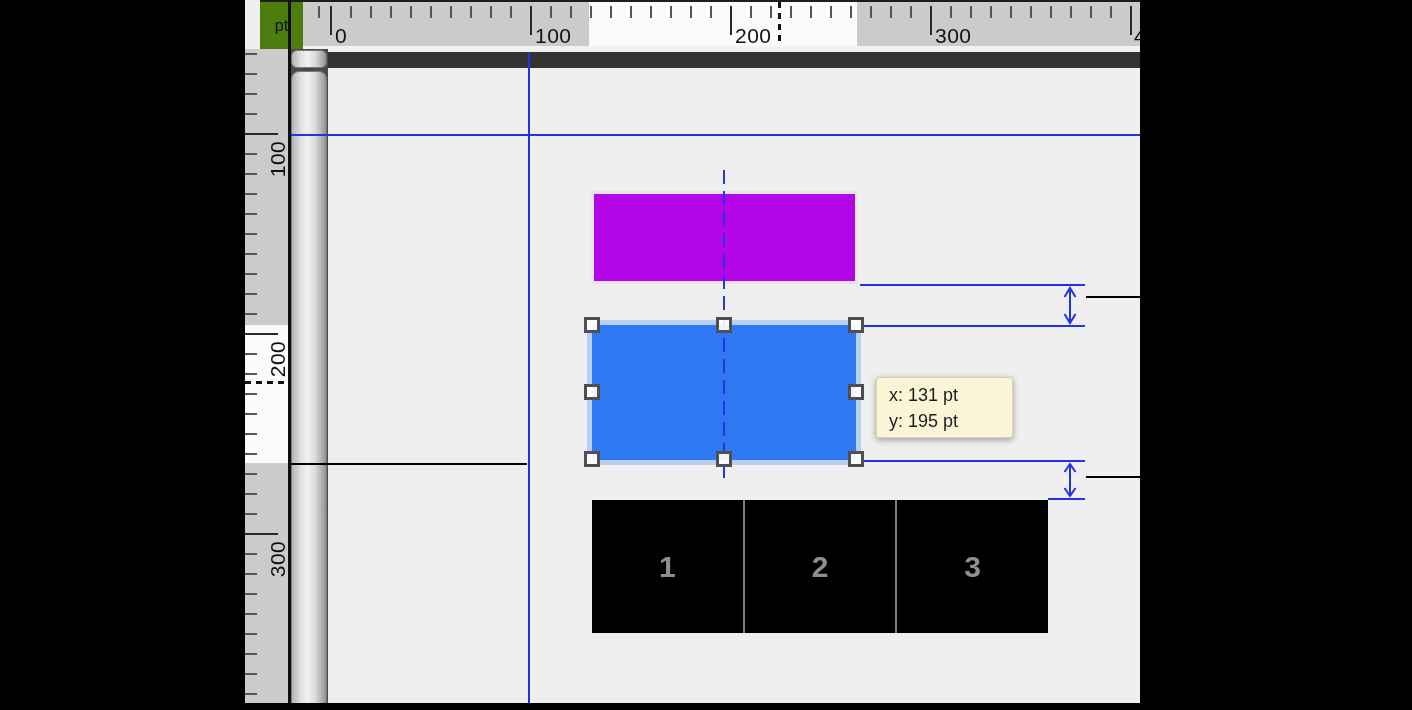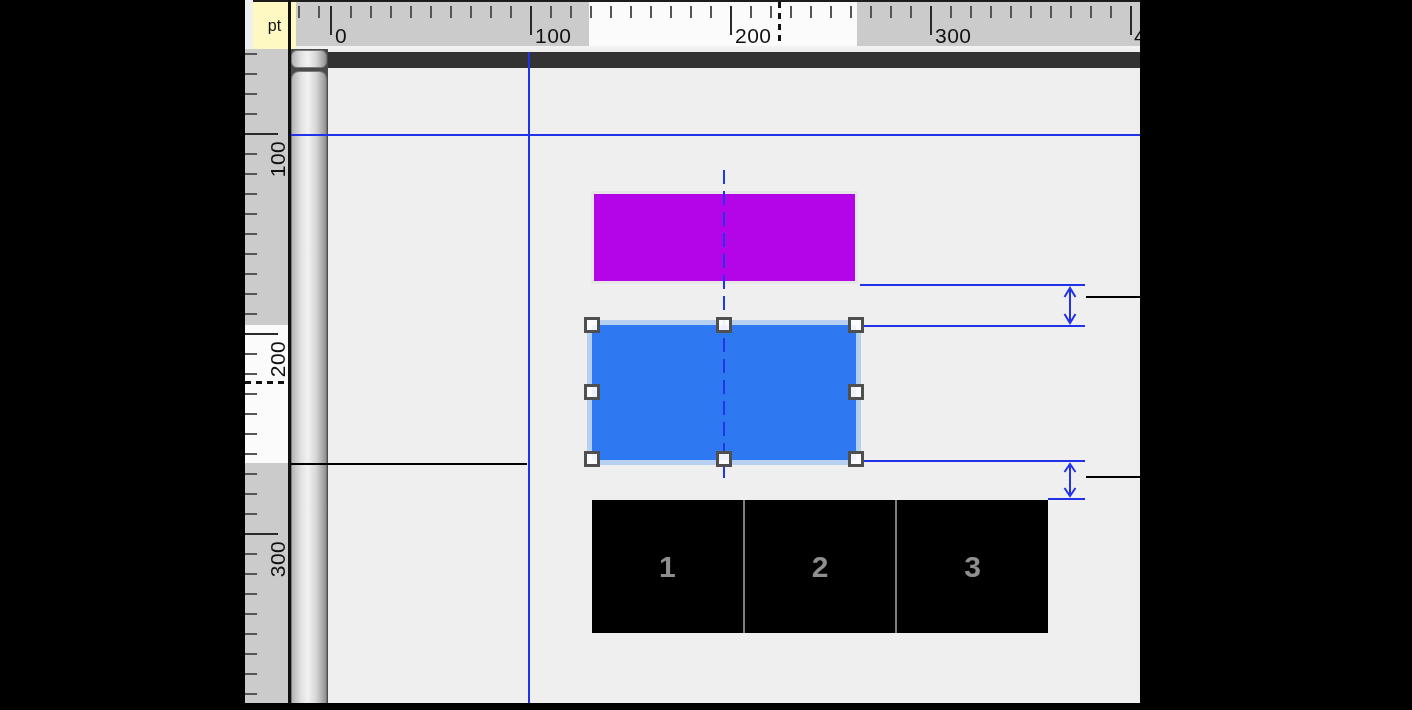--- a/index.html
+++ b/index.html
@@ -5,22 +5,22 @@
   * { margin:0; padding:0; box-sizing:border-box; }
   html,body { width:1412px; height:710px; background:#000; overflow:hidden;
               font-family:"Liberation Sans", sans-serif; }
   #stage { position:relative; width:1412px; height:710px; background:#000; }
 
   
   #viewport { position:absolute; left:245px; top:0; width:895px; height:703px;
               background:#efefef; overflow:hidden; }
 
   
-  .corner { position:absolute; left:8px; top:0; width:43px; height:49px;
-            background:#fef9c3; border-top:2px solid #1c1c1c; z-index:9;
+  .corner { position:absolute; left:15px; top:0; width:43px; height:49px;
+            background:#4d7c0f; border-top:2px solid #1c1c1c; z-index:9;
             font-size:16px; color:#111; display:flex; align-items:center; justify-content:center; }
 
   
   .h-ruler { position:absolute; left:43px; top:0; width:852px; height:49px;
              background:#cbcbcb; border-top:2px solid #1c1c1c;
              border-bottom:3px solid #f2f2f2; overflow:hidden; z-index:8; }
   .h-ruler .sel-region { position:absolute; left:301px; top:0; width:268px; height:49px; background:#fbfbfb; }
   .h-ruler .minor-ticks { position:absolute; left:0; top:4px; right:0; height:12px;
              background:repeating-linear-gradient(to right,#555 0 2px,transparent 2px 20px);
              background-position-x:42px; }
@@ -178,15 +178,19 @@
         <span>1</span>
       </div>
       <div class="num-box">
         <span>2</span>
       </div>
       <div class="num-box">
         <span>3</span>
       </div>
     </div>
 
+    <div class="coord-tooltip">
+      <div>x: 131 pt</div>
+      <div>y: 195 pt</div>
+    </div>
 
   </div>
 </div>
 
 </body></html>

